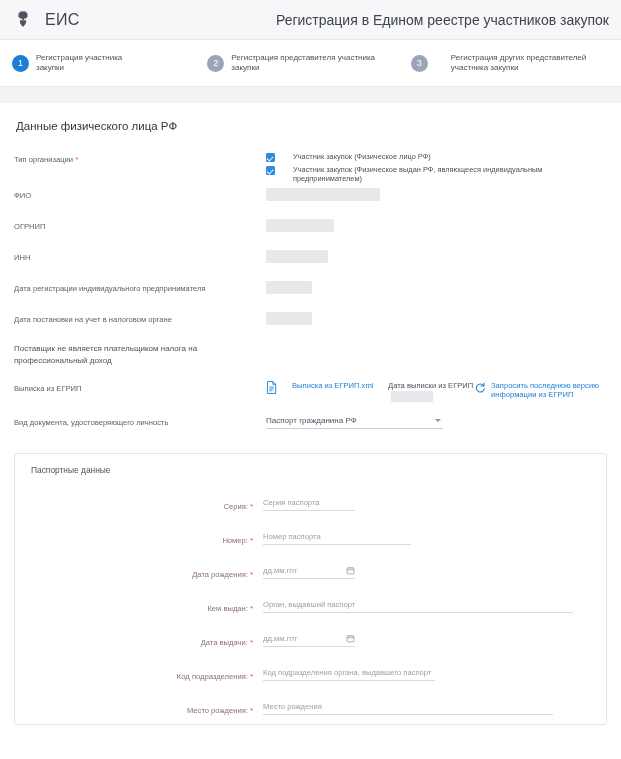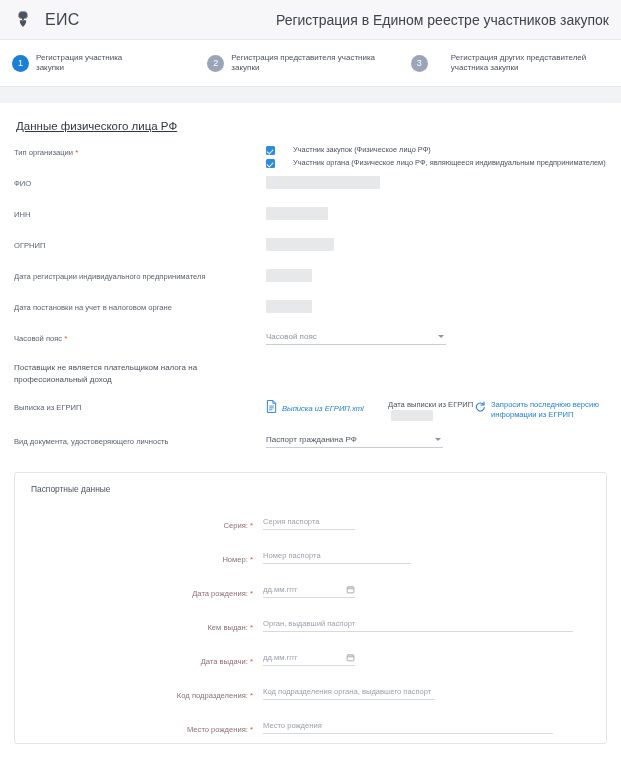--- a/index.html
+++ b/index.html
@@ -67,22 +67,21 @@
   .gap { height: 16px; background: #f2f3f5; }
 
   
   .card {
     background: #ffffff;
     padding: 14px 14px 0 14px;
   }
   .section-title {
     font-size: 11.5px;
     color: #31373f;
-    margin: 3px 0 12px 2px;
-    text-decoration: underline;
+    margin: 3px 0 19px 2px;
   }
 
   .row {
     display: flex;
     align-items: flex-start;
     min-height: 31px;
     margin-bottom: 0px;
   }
   .row-label {
     width: 252px;
@@ -136,21 +135,21 @@
     margin-left:auto; margin-right:2px;
     width:0;height:0;border-left:3px solid transparent;border-right:3px solid transparent;
     border-top:3.5px solid #8d94a0;
   }
   .ui-select.doc-type { width: 177px; color:#4d5561; }
 
   .static-text { font-size: 8px; color: #4a525e; line-height:1.5; max-width: 250px; }
 
   
   .egrip-wrap { display:flex; align-items:flex-start; gap:0; }
-  .doc-link { display:flex; align-items:flex-end; gap:5px; width:122px;font-style:italic; }
+  .doc-link { display:flex; align-items:flex-start; gap:15px; width:122px; }
   .doc-link-text { font-size: 7.6px; color: #1c7fd6; }
   .egrip-date { width: 86px; font-size: 7.6px; color:#4a525e; line-height:1.35; }
   .egrip-date .blk { display:inline-block; vertical-align:middle; margin-left:3px; }
   .refresh-link { display:flex; align-items:flex-start; gap:5px; width: 150px; }
   .refresh-text { font-size: 7.6px; color: #1c7fd6; line-height:1.3; }
 
   
   .passport {
     margin: 8px 14px 0 14px;
     border: 1px solid #e3e5e9;
@@ -228,73 +227,61 @@
         <span>Тип организации</span>
         <span class="req">*</span>
       </div>
       <div class="row-ctl">
         <div class="cb-line">
           <span class="cbox"></span>
           <span class="cb-text">Участник закупок (Физическое лицо РФ)</span>
         </div>
         <div class="cb-line">
           <span class="cbox"></span>
-          <span class="cb-text">Участник органа (Физическое лицо РФ, являющееся индивидуальным предпринимателем)</span>
+          <span class="cb-text">Участник закупок (Физическое выдан РФ, являющееся индивидуальным предпринимателем)</span>
         </div>
       </div>
     </div>
 
     <div class="row">
       <div class="row-label">ФИО</div>
       <div class="row-ctl">
         <div class="redacted w-fio"></div>
       </div>
     </div>
 
     <div class="row">
+      <div class="row-label">ОГРНИП</div>
+      <div class="row-ctl">
+        <div class="redacted w-ogrn"></div>
+      </div>
+    </div>
+
+    <div class="row">
       <div class="row-label">ИНН</div>
       <div class="row-ctl">
         <div class="redacted w-inn"></div>
       </div>
     </div>
 
-    <div class="row">
-      <div class="row-label">ОГРНИП</div>
-      <div class="row-ctl">
-        <div class="redacted w-ogrn"></div>
-      </div>
-    </div>
-
 
     <div class="row">
       <div class="row-label">Дата регистрации индивидуального предпринимателя</div>
       <div class="row-ctl">
         <div class="redacted w-date"></div>
       </div>
     </div>
 
     <div class="row">
       <div class="row-label">Дата постановки на учет в налоговом органе</div>
       <div class="row-ctl">
         <div class="redacted w-date"></div>
       </div>
     </div>
 
-    <div class="row">
-      <div class="row-label">
-        <span>Часовой пояс</span>
-        <span class="req">*</span>
-      </div>
-      <div class="row-ctl">
-        <div class="ui-select">
-          <span>Часовой пояс</span>
-          <span class="caret"></span>
-        </div>
-      </div>
-    </div>
 
     <div class="row" style="min-height:38px;">
       <div class="row-ctl">
         <div class="static-text">Поставщик не является плательщиком налога на профессиональный доход</div>
       </div>
     </div>
 
     <div class="row" style="min-height:34px;">
       <div class="row-label">Выписка из ЕГРИП</div>
       <div class="row-ctl">

